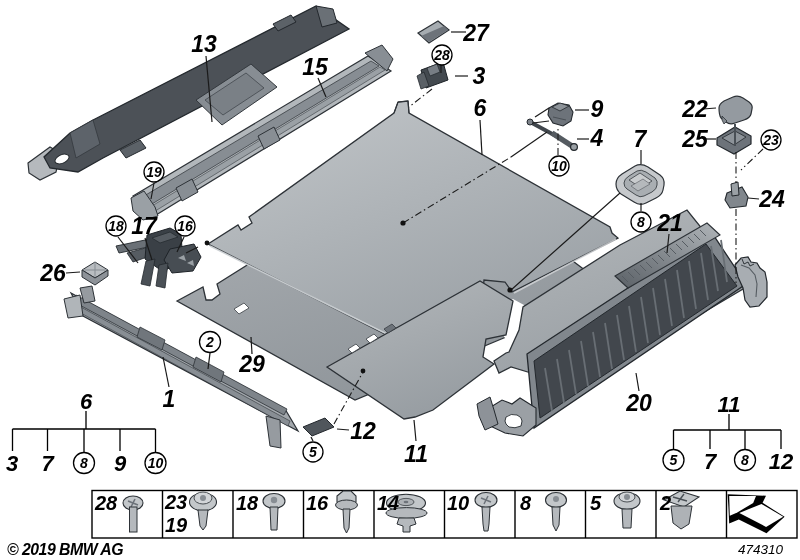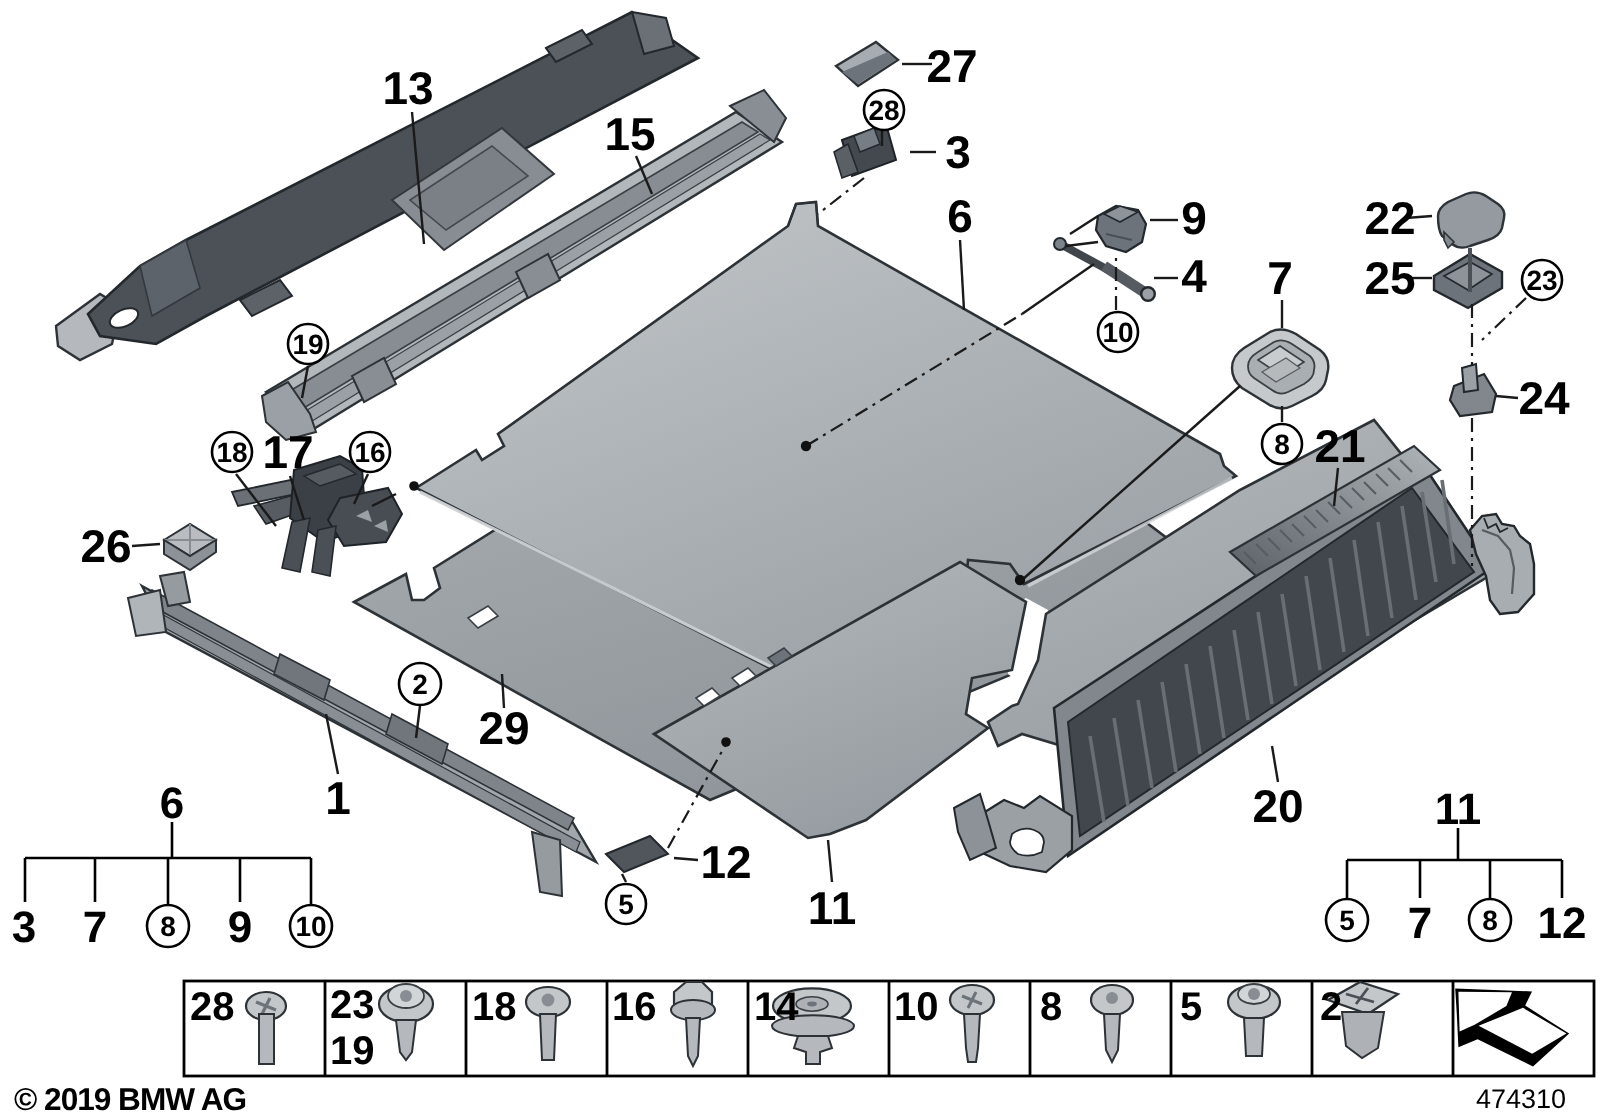--- a/index.html
+++ b/index.html
@@ -1,16 +1,16 @@
 <!DOCTYPE html>
 <html><head>
 <meta charset="utf-8">
 <style>
   html,body{margin:0;padding:0;background:#fff;}
-  .page{position:relative;width:788px;height:560px;font-family:"Liberation Sans",sans-serif;}
+  .page{position:relative;width:788px;height:560px;font-family:"Liberation Sans",sans-serif;font-style:italic;}
   svg{display:block;}
   text{font-family:"Liberation Sans",sans-serif;}
 </style>
 </head>
 <body>
 <div class="page">
 <svg width="800" height="560" viewBox="0 0 800 560">
 <defs>
   <linearGradient id="g6" x1="0" y1="0" x2="0.6" y2="1">
     <stop offset="0" stop-color="#c3c7ca"></stop>

